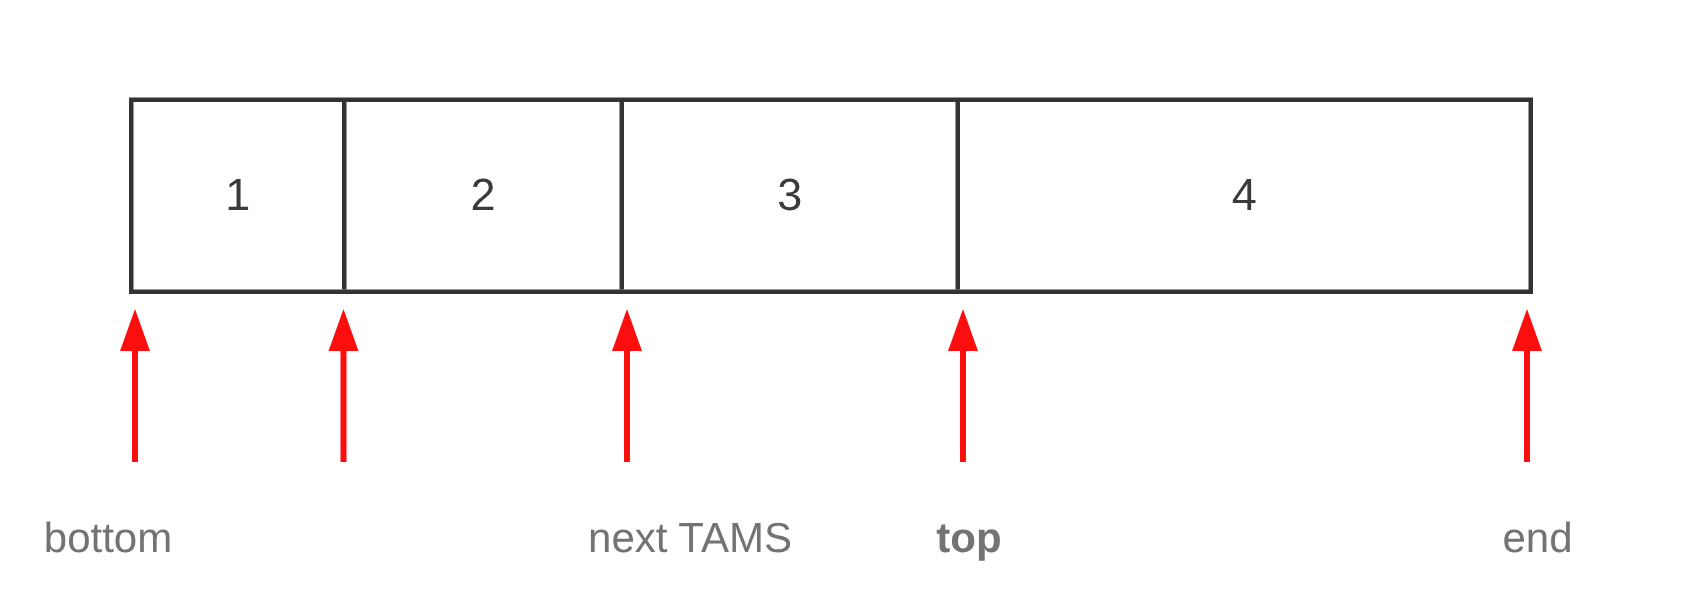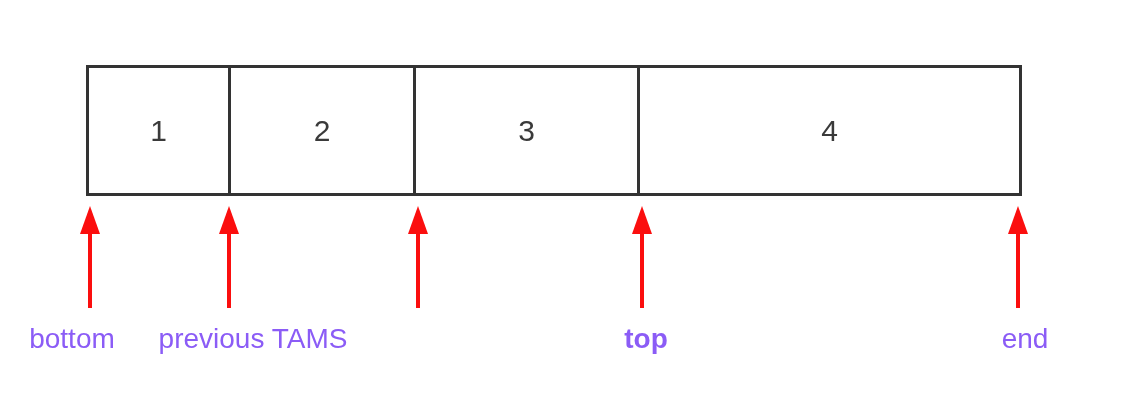--- a/index.html
+++ b/index.html
@@ -70,24 +70,24 @@
     left: 50%;
     transform: translateX(-50%);
     top: 24px;
     bottom: 0;
     width: 4px;
     background: #fb0e0e;
   }
   
   .pointer-label {
     position: absolute;
-    top: 324px;
+    top: 344px;
     transform: translateX(-50%);
     font-size: 28px;
-    color: #8b5cf6;
+    color: #737373;
     white-space: nowrap;
     line-height: 1.1;
     user-select: none;
   }
 </style>
 </head>
 <body>
 
 <div class="canvas">
 
@@ -121,17 +121,17 @@
   <div class="pointer-arrow" style="left:642px;">
     <div class="arrow-head"></div>
     <div class="arrow-shaft"></div>
   </div>
   <div class="pointer-arrow" style="left:1018px;">
     <div class="arrow-head"></div>
     <div class="arrow-shaft"></div>
   </div>
 
   <div class="pointer-label" style="left:72px;">bottom</div>
-  <div class="pointer-label" style="left:253px;">previous TAMS</div>
+  <div class="pointer-label" style="left:460px;">next TAMS</div>
   <div class="pointer-label" style="left:646px;font-weight:bold;">top</div>
   <div class="pointer-label" style="left:1025px;">end</div>
 
 </div>
 
 </body></html>

